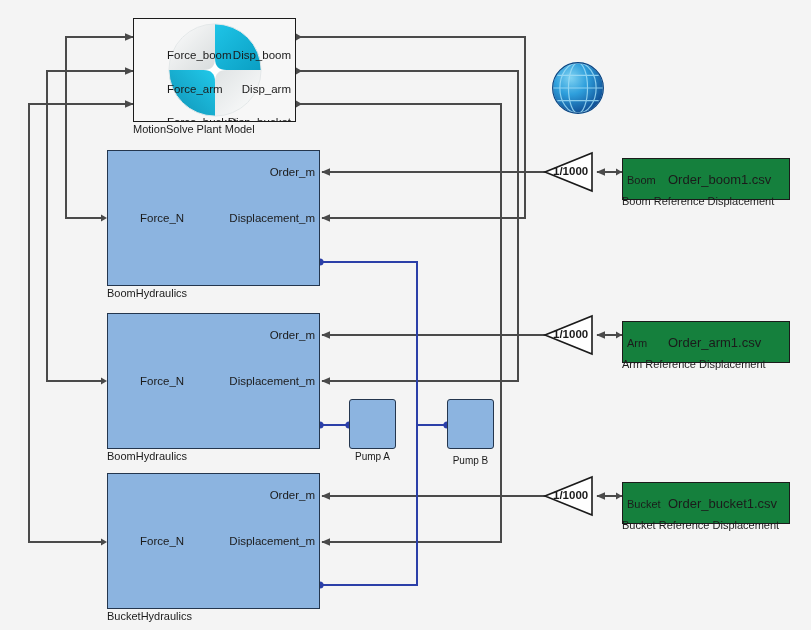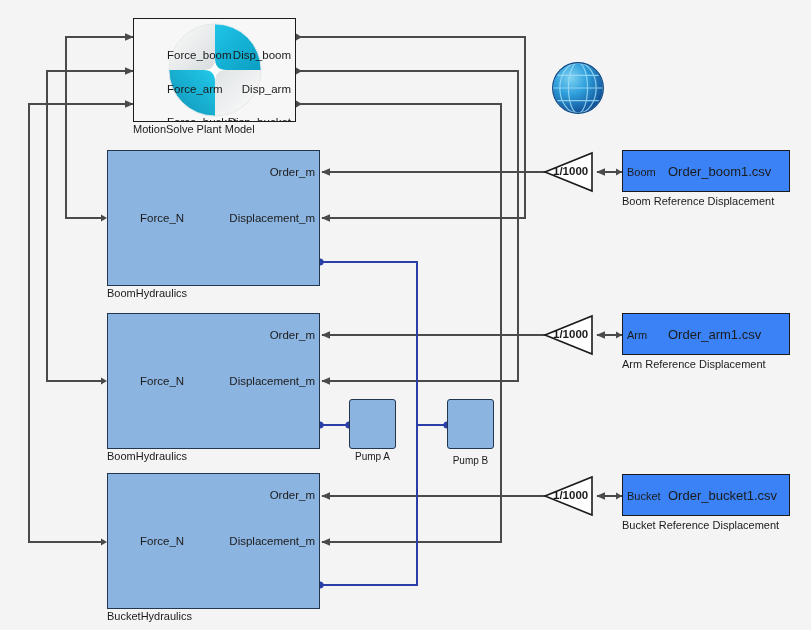--- a/index.html
+++ b/index.html
@@ -31,23 +31,24 @@
   }
   .plant-block{
     position:absolute;
     background:#f7f7f7;
     border:1.6px solid #1b1b1b;
     box-sizing:border-box;
     overflow:hidden;
   }
   .csv-block{
     position:absolute;
-    background:#3b82f6;
+    background:#15803d;
     border:1.6px solid #1b1b1b;
     box-sizing:border-box;
+    margin-top:8px;
   }
 
   
   .port-lbl{font-size:11.5px;line-height:11.5px;padding-left:28px;}
   .blk-name{font-size:11px;line-height:11px;text-align:left;}
   .gain-lbl{font-size:11.5px;line-height:11.5px;font-weight:bold;}
   .csv-port{font-size:11px;line-height:11px;}
   .csv-file{font-size:13px;line-height:13px;}
   .pump-name{font-size:10px;line-height:10.5px;text-align:center;}
 

